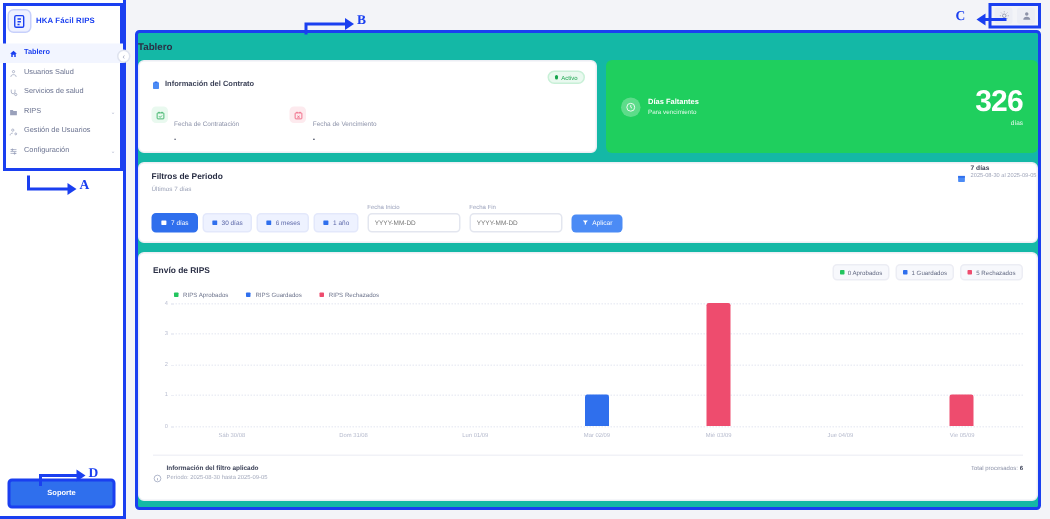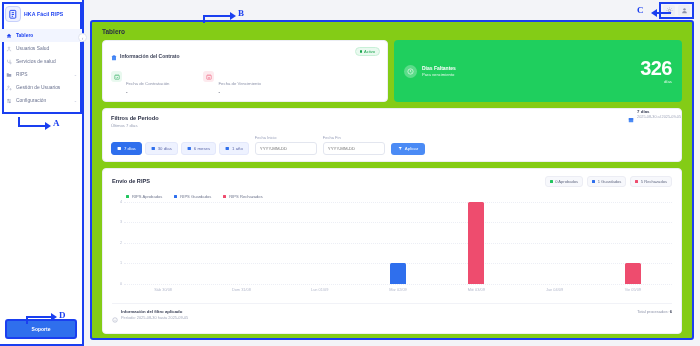--- a/index.html
+++ b/index.html
@@ -66,23 +66,23 @@
     padding-right: 6px; gap: 4px; background: #f3f4f8;
   }
   .topbar-box { display: flex; gap: 3px; border: 2px solid #1a3ff0; padding: 1px 2px; }
   .icon-btn {
     width: 12px; height: 11px; border-radius: 2px; background: #eceef5;
     display: flex; align-items: center; justify-content: center; cursor: pointer;
   }
   .icon-btn svg { width: 7px; height: 7px; }
 
   .content {
-    flex: 1; margin: 0 6px 6px 6px; background: #84cc16;
+    flex: 1; margin: 0 6px 6px 6px; background: #14b8a6;
     border: 2px solid #1a3ff0; border-radius: 3px;
-    padding: 6px 10px; overflow: hidden;
+    padding: 6px 0; overflow: hidden;
   }
   .page-title { font-size: 6.5px; font-weight: 700; color: #2a2f45; margin-bottom: 5px; }
 
   .row { display: flex; gap: 6px; }
 
   .card {
     background: #fff; border: 1px solid #eceef4; border-radius: 4px;
     padding: 6px 8px;
   }
   .card-contract { flex: 1; position: relative; }

